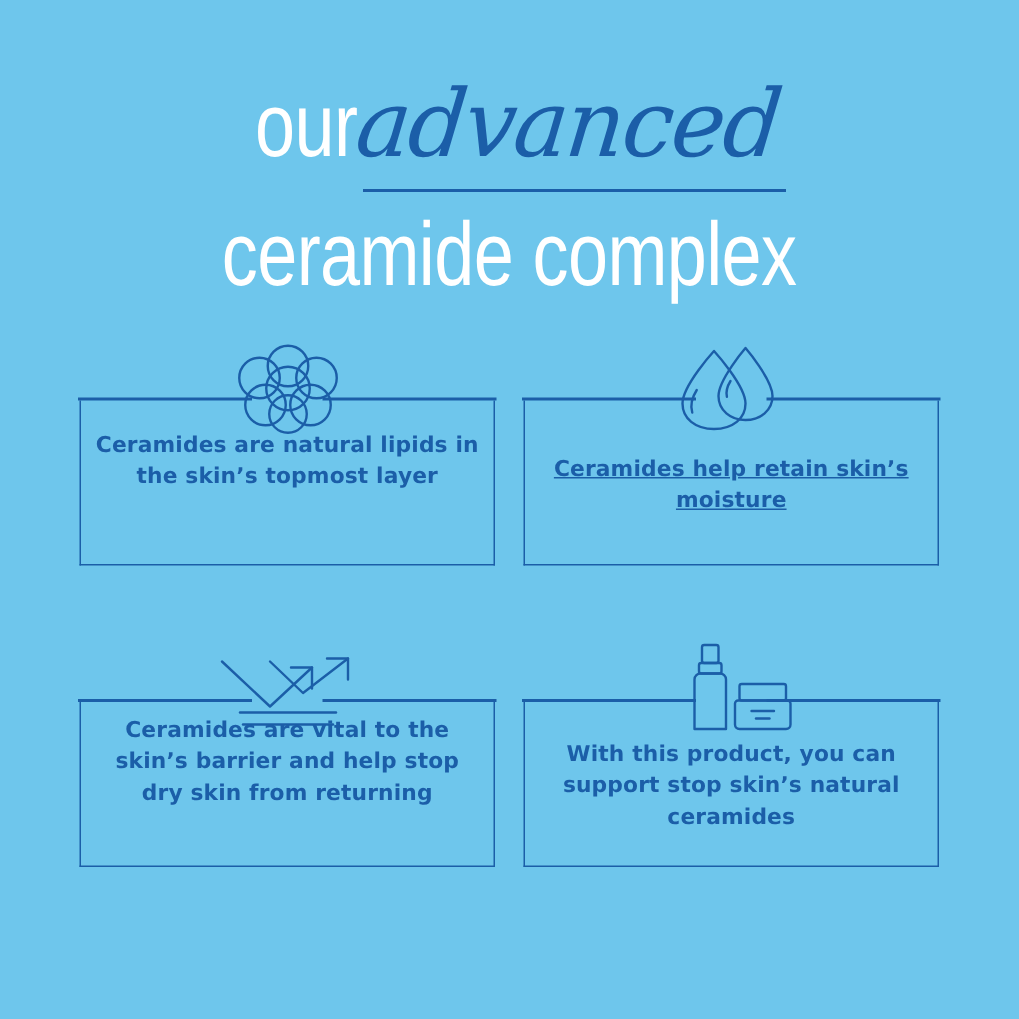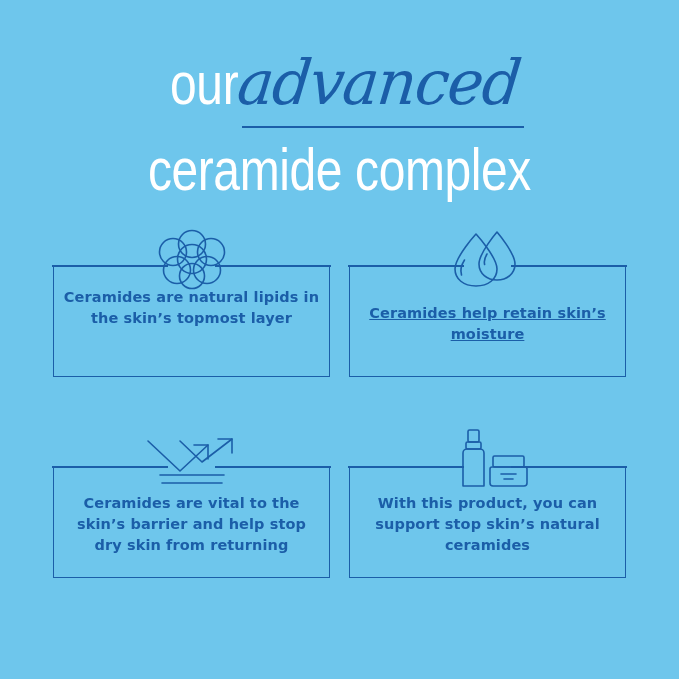--- a/index.html
+++ b/index.html
@@ -173,21 +173,21 @@
 
   
   .card-1 { left: 0px;   top: 0px;   width: 277px; }
   .card-2 { left: 296px; top: 0px;   width: 277px; }
   
   .card-3 { left: 0px;   top: 201px; width: 277px; }
   .card-4 { left: 296px; top: 201px; width: 277px; }
 
   .card-1 .card-text { top: 59px; }
   .card-2 .card-text { top: 75px; text-decoration: underline; }
-  .card-3 .card-text { top: 64px; }
+  .card-3 .card-text { top: 48px; }
   .card-4 .card-text { top: 64px; }
 </style>
 </head>
 <body>
 
 <div id="infographic">
 
   <div class="headline">
     <div class="headline-line headline-line-1">
       <span class="word-our">our</span><span class="script-wrap"><span class="word-advanced">advanced</span><span class="script-underline"></span></span>

